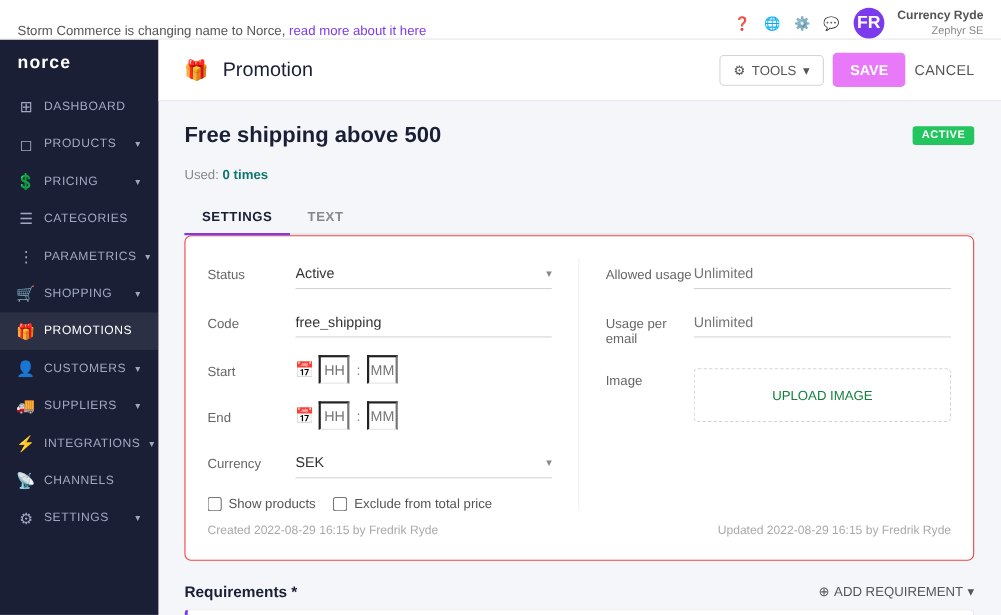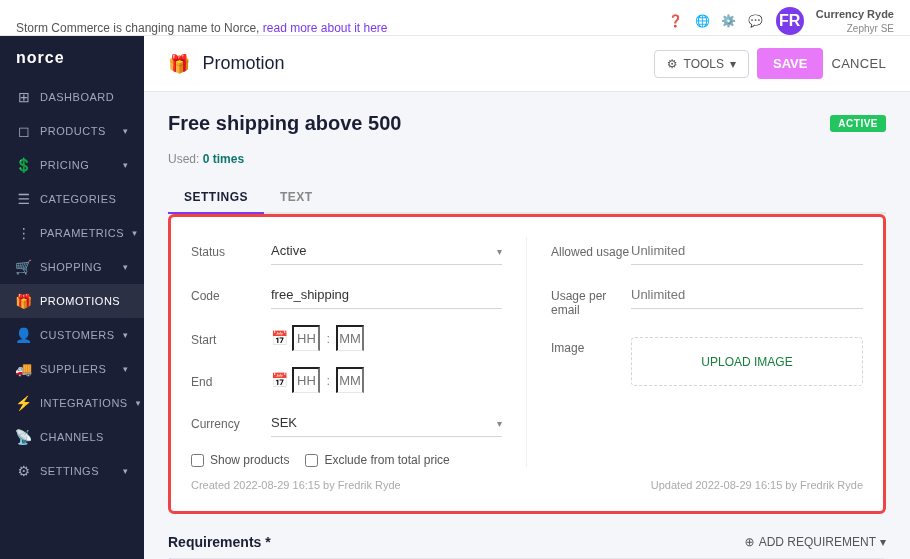--- a/index.html
+++ b/index.html
@@ -42,21 +42,21 @@
     .promotion-header { display: flex; align-items: center; justify-content: space-between; margin-bottom: 17px; }
     .promotion-title { font-size: 20px; font-weight: 700; color: #1a1f36; }
     .badge-active { background: #22c55e; color: white; font-size: 10px; font-weight: 700; padding: 3px 8px; border-radius: 3px; letter-spacing: 0.5px; }
     .used-info { font-size: 12px; color: #888; margin-bottom: 16px; }
     .used-info strong { color: #0f766e; text-align: right; }
     
     .tabs { display: flex; border-bottom: 2px solid #e5e7eb; margin-bottom: 0; }
     .tab { padding: 8px 16px; font-size: 12px; font-weight: 600; cursor: pointer; color: #888; border-bottom: 2px solid transparent; margin-bottom: -2px; letter-spacing: 0.5px; }
     .tab.active { color: #1a1f36; border-bottom-color: #7c3aed; }
 
-    .form-card { background: #fff; border: 3px solid #ef4444; border-radius: 6px; padding: 20px; margin-top: 0; }
+    .form-card { background: #fff; border: 1px solid #ef4444; border-radius: 6px; padding: 20px; margin-top: 0; }
     
     .form-grid { display: grid; grid-template-columns: 1fr 1fr; gap: 0; }
     .form-left { padding-right: 24px; border-right: 1px solid #f0f0f0; }
     .form-right { padding-left: 24px; }
     
     .form-row { display: flex; align-items: flex-start; margin-bottom: 16px; }
     .form-label { width: 80px; font-size: 12px; color: #666; padding-top: 8px; flex-shrink: 0; }
     .form-control { flex: 1; }
     
     .input-field { width: 100%; border: none; border-bottom: 1px solid #d1d5db; padding: 6px 0; font-size: 13px; color: #333; background: transparent; outline: none; }

